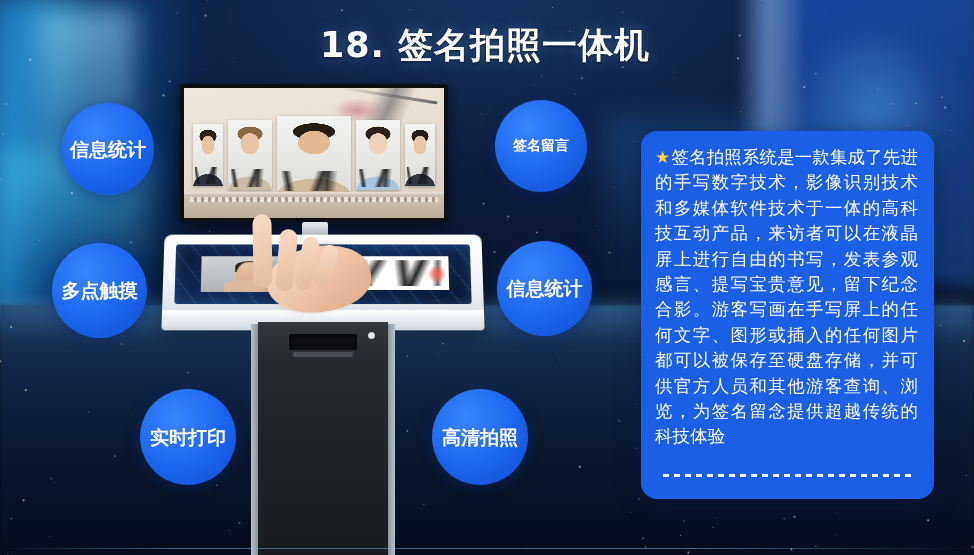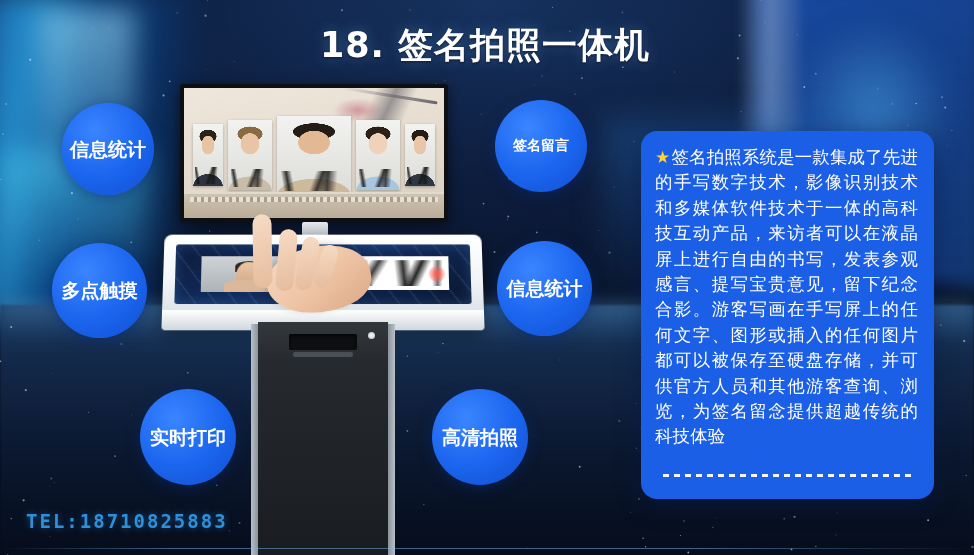--- a/index.html
+++ b/index.html
@@ -509,16 +509,15 @@
       <div class="badge" style="left: 432px; top: 389px; width: 96px; height: 96px; font-size: 19px; background: radial-gradient(circle at 36% 30%, rgb(58, 133, 255) 0%, rgb(28, 102, 239) 52%, rgb(15, 78, 208) 100%); justify-content: center;">
         <span>高清拍照</span>
       </div>
     </div>
 
   <div class="panel">
     <div class="panel-text"><span class="panel-star">★</span><span>签名拍照系统是一款集成了先进的手写数字技术，影像识别技术和多媒体软件技术于一体的高科技互动产品，来访者可以在液晶屏上进行自由的书写，发表参观感言、提写宝贵意见，留下纪念合影。游客写画在手写屏上的任何文字、图形或插入的任何图片都可以被保存至硬盘存储，并可供官方人员和其他游客查询、浏览，为签名留念提供超越传统的科技体验</span></div>
     <div class="panel-dashes"></div>
   </div>
 
-  <div class="tel">TEL:18710825883</div>
   <div class="bottom-rule"></div>
 
 </div>
 
 </body></html>

